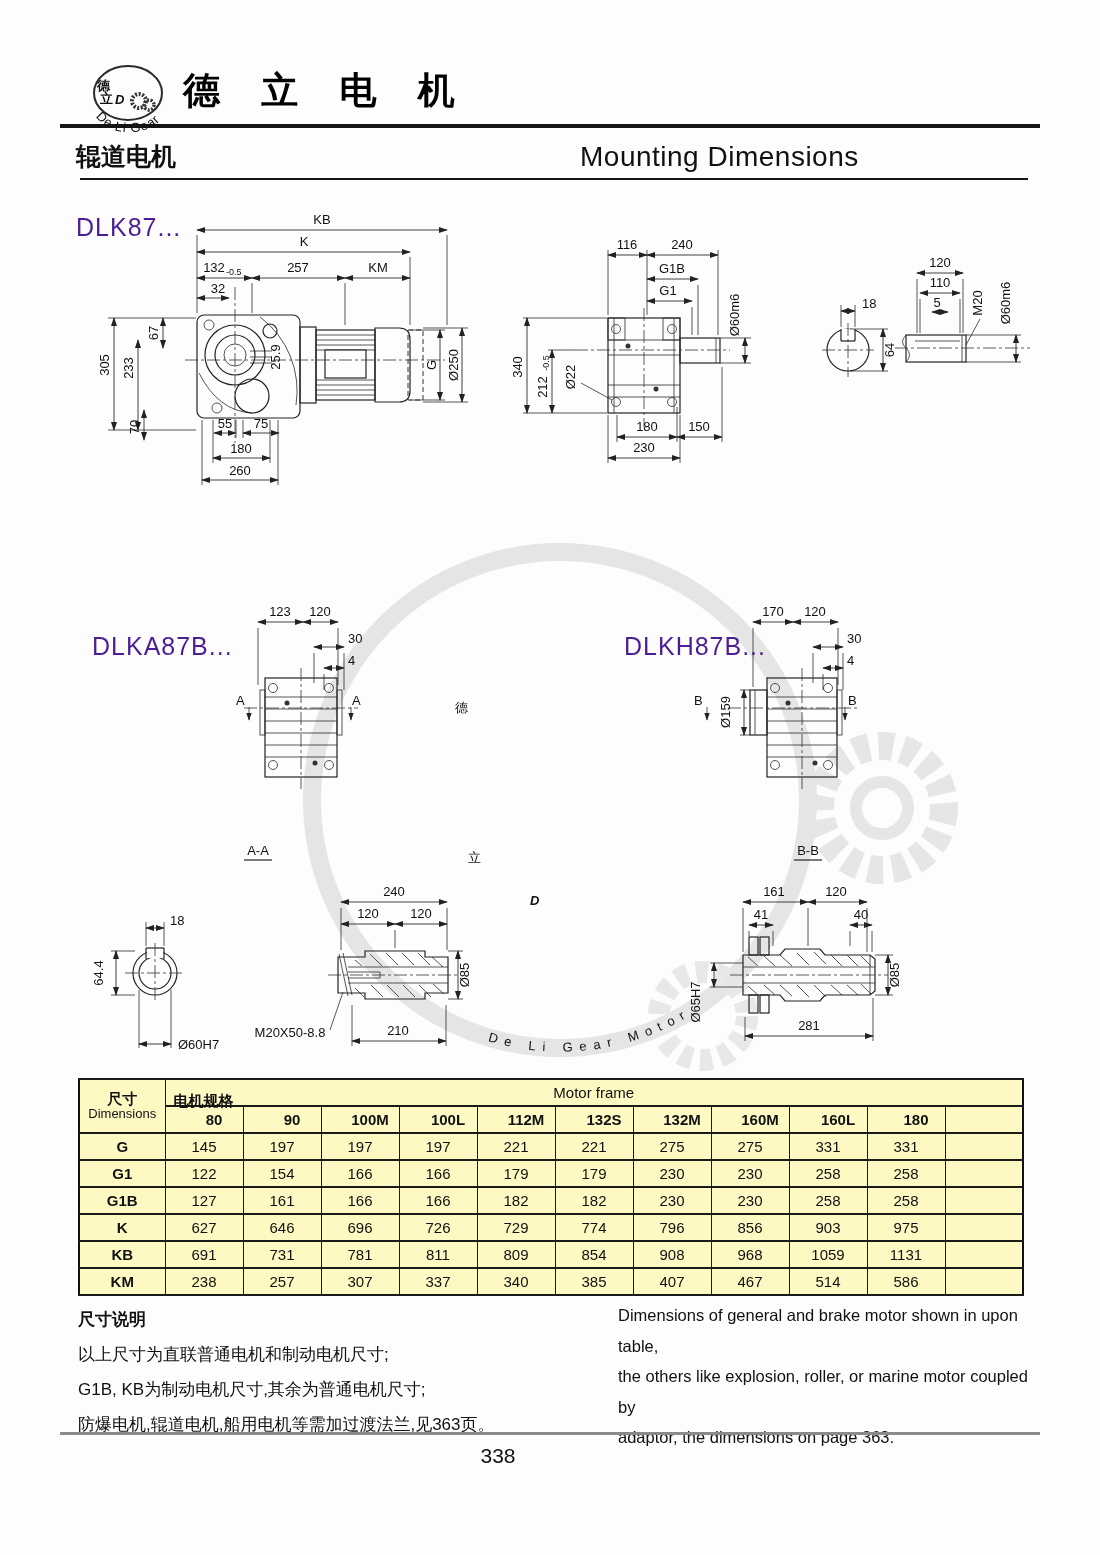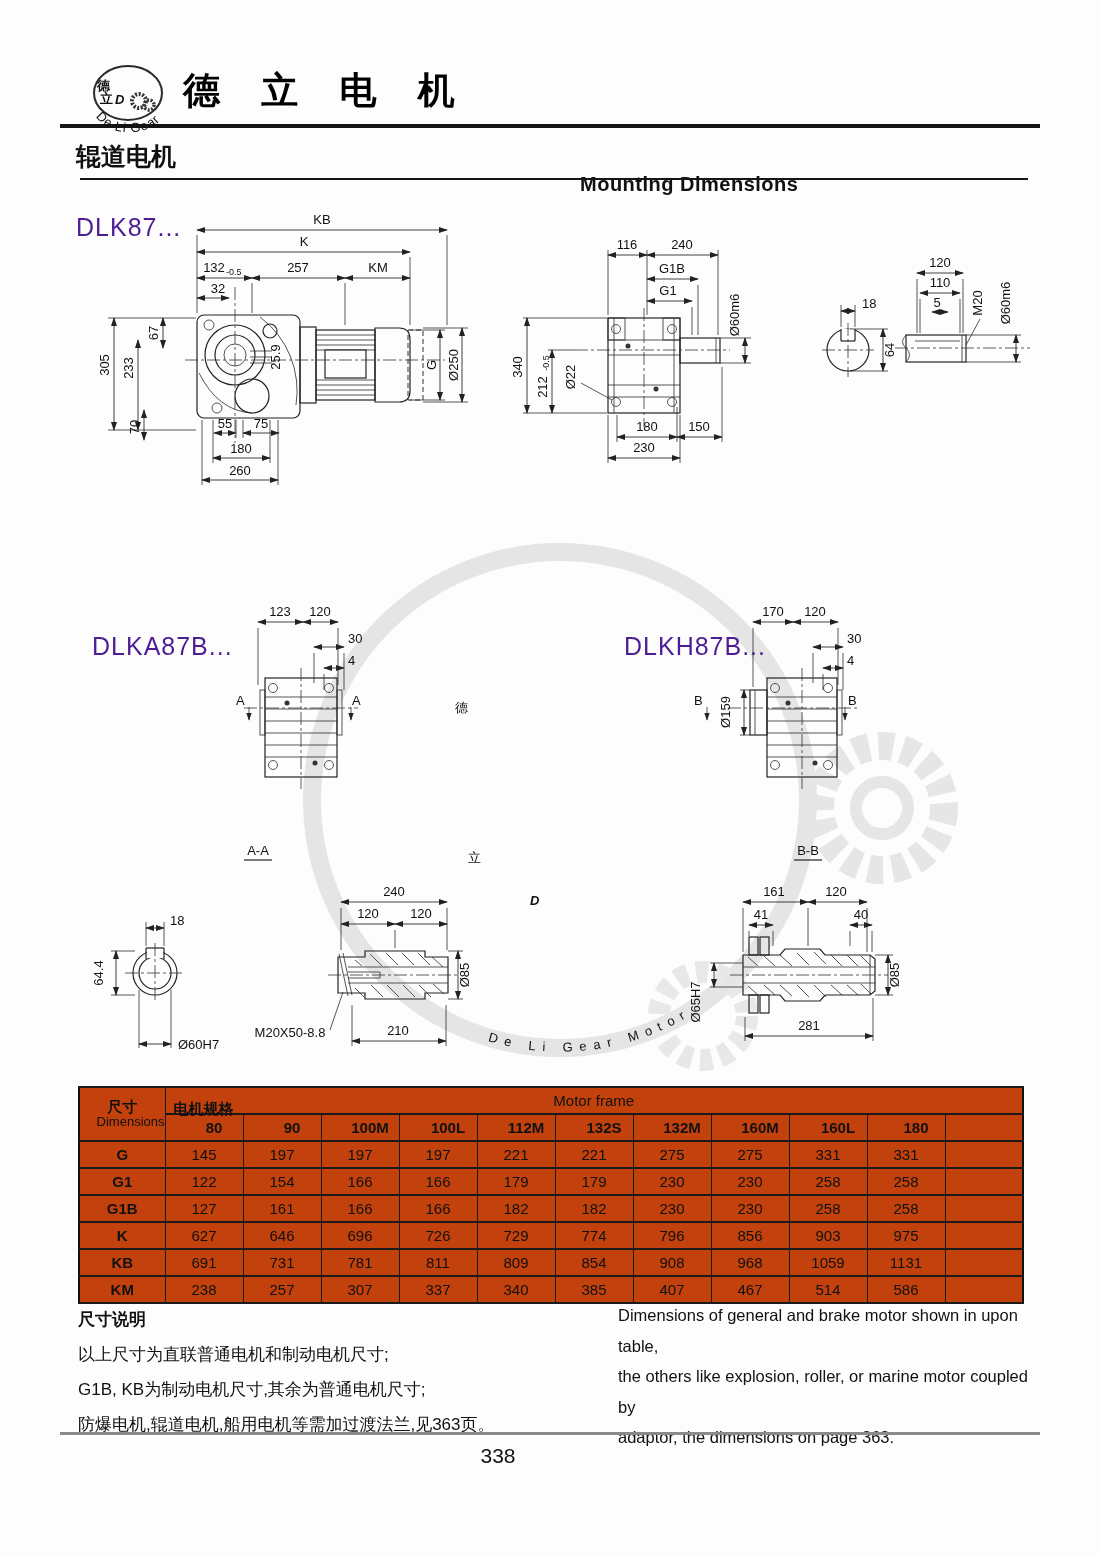--- a/index.html
+++ b/index.html
@@ -3,41 +3,41 @@
 <meta charset="utf-8">
 <style>
   html,body{margin:0;padding:0;background:#888;}
   .page{position:relative;width:1100px;height:1555px;background:#fdfdfd;margin:0 auto;
         font-family:"Liberation Sans",sans-serif;color:#111;overflow:hidden;}
   .rule{position:absolute;background:#151515;}
   .dwg-label{position:absolute;font-weight:normal;font-size:25px;letter-spacing:1px;color:#4c1d95;}
   .brand{position:absolute;left:183px;top:66px;font-family:"Liberation Serif",serif;
          font-weight:bold;font-size:37px;letter-spacing:16px;color:#000000;}
   .title-zh{position:absolute;left:76px;top:140px;font-size:25px;font-weight:bold;}
-  .title-en{position:absolute;left:580px;top:141px;font-size:20px;font-weight:bold;letter-spacing:.5px;margin-top:32px;}
+  .title-en{position:absolute;left:580px;top:141px;font-size:28px;font-weight:normal;letter-spacing:.5px;}
   svg{position:absolute;overflow:visible;}
   svg text{font-family:"Liberation Sans",sans-serif;font-size:13px;fill:#111;}
   .ln{stroke:#232323;stroke-width:1.2;fill:none;}
   .thin{stroke:#2b2b2b;stroke-width:.8;fill:none;}
   .dim{stroke:#2b2b2b;stroke-width:.9;fill:none;marker-start:url(#arr);marker-end:url(#arr);}
   .cl{stroke:#333;stroke-width:.8;fill:none;stroke-dasharray:13 3 3 3;}
   .dash{stroke:#333;stroke-width:1;fill:none;stroke-dasharray:5 3;}
   .fillw{fill:#fdfdfd;}
   .sm{font-size:9px;}
   
   .dim-table{position:absolute;left:78px;top:1078px;width:944px;border-collapse:collapse;
              table-layout:fixed;font-size:15px;}
   .dim-table th,.dim-table td{border:1px solid #1a1a1a;border-top-width:2px;border-bottom-width:2px;
              height:25px;text-align:center;padding:0;font-weight:normal;}
   .dim-table .rowlab{font-weight:bold;}
   .dim-table .colhead{font-weight:bold;padding-left:20px;}
   .dim-table{border:2px solid #111;}
   .corner{line-height:1.15;}
   .corner .c1{font-weight:bold;font-size:15px;display:block;}
-  .corner .c2{font-size:13px;display:block;text-align:right;}
+  .corner .c2{font-size:13px;display:block;}
   .groupcell{position:relative;text-align:left;}
   .groupcell .gzh{position:absolute;left:8px;top:12px;font-weight:bold;}
   .groupcell .gen{display:block;text-align:center;font-weight:normal;}
   .notes-left{position:absolute;left:78px;top:1302px;font-size:17px;line-height:35px;}
   .notes-left .nt{font-weight:bold;}
   .notes-right{position:absolute;left:618px;top:1300px;font-size:16.5px;line-height:30.5px;width:420px;}
   .notes-right .nt{font-weight:bold;letter-spacing:.5px;}
   .pagenum{position:absolute;left:0;top:1444px;width:996px;text-align:center;font-size:21px;}
   .wm{pointer-events:none;}
 </style>
@@ -503,21 +503,21 @@
     <line x1="205" y1="115" x2="223" y2="115" class="thin"></line>
     <line x1="205" y1="155" x2="223" y2="155" class="thin"></line>
     <line x1="218" y1="115" x2="218" y2="155" class="dim"></line>
     <text x="229" y="135" text-anchor="middle" transform="rotate(-90 229 135)">Ø85</text>
     <line x1="75" y1="177" x2="75" y2="201" class="thin"></line>
     <line x1="203" y1="158" x2="203" y2="201" class="thin"></line>
     <line x1="75" y1="196" x2="203" y2="196" class="dim"></line>
     <text x="139" y="190" text-anchor="middle">281</text>
   </svg>
 
-  <table class="dim-table" style="z-index:2;background:#c2410c;margin-top:8px;">
+  <table class="dim-table" style="z-index:2;background:#fef9c3;">
     <colgroup>
       <col style="width:86px">
         <col span="10" style="width:78px">
         <col style="width:78px">
     </colgroup>
     <tbody>
         <tr>
       <th rowspan="2" class="corner">
         <span class="c1">尺寸</span>
         <span class="c2">Dimensions</span>

